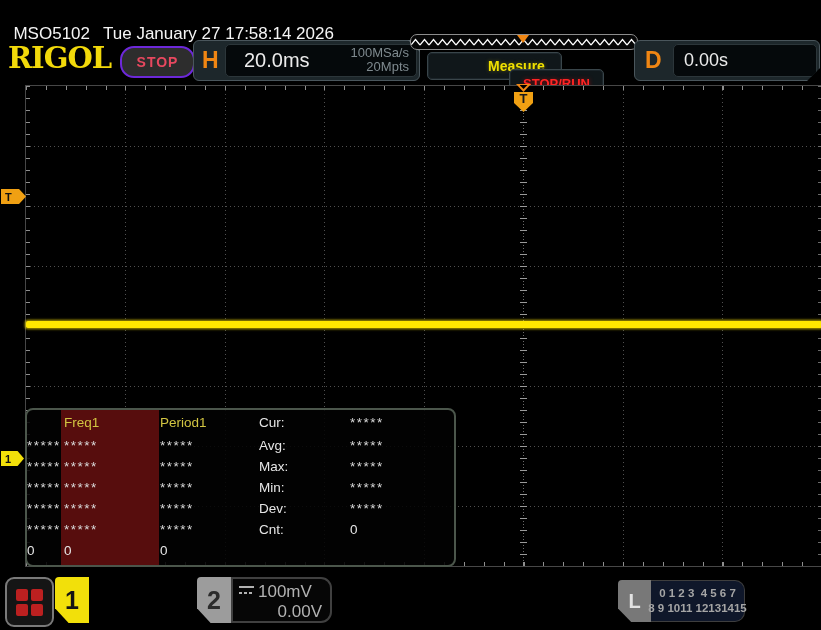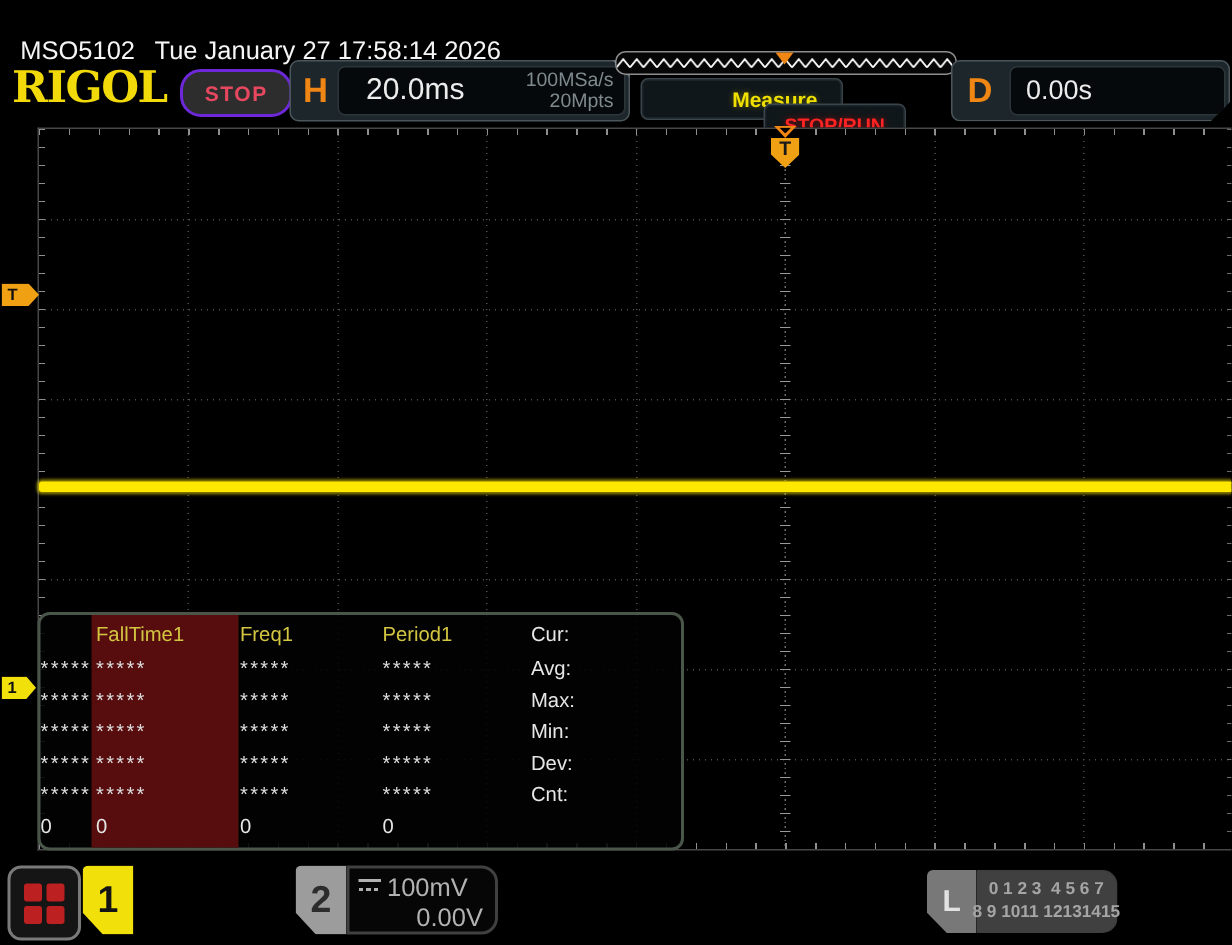--- a/index.html
+++ b/index.html
@@ -120,21 +120,21 @@
         border-top:2px solid currentColor;
         background-image:repeating-linear-gradient(to right,currentColor 0 3px,transparent 3px 5px);
         background-size:100% 2px;background-position:0 4px;background-repeat:no-repeat;
         vertical-align:1px;}
   .logic{left:618px;top:580px;width:127px;height:42px;}
   .la-tab{position:absolute;left:0;top:0;width:33px;height:42px;background:#787878;
         display:flex;align-items:center;justify-content:center;color:#e2e2e2;
         font-size:20px;font-weight:bold;border-radius:4px 0 0 0;
         clip-path:polygon(0 0,100% 0,100% 100%,40% 100%,0 68%);}
   .la-val{position:absolute;left:33px;top:0;width:94px;height:42px;box-sizing:border-box;
-        background:#404040;border:1px solid #3e3e3e;border-left:none;
+        background:#0f172a;border:1px solid #3e3e3e;border-left:none;
         border-radius:0 10px 10px 0;color:#a5a5a5;font-size:11.5px;font-weight:bold;
         display:flex;flex-direction:column;justify-content:center;align-items:center;
         line-height:15px;white-space:pre;}
 </style>
 </head>
 <body>
 
 <div class="abs titlebar">
   <span>MSO5102</span><span class="dt">Tue January 27 17:58:14 2026</span>
 </div>
@@ -205,21 +205,20 @@
   </div>
 </div>
 
 <div class="abs side-marker trig-level">T</div>
 <div class="abs side-marker ch1-marker">1</div>
 
 <div class="abs mtable">
   <div class="redcol"></div>
   <div class="mgrid">
     <div class="mcell"></div>
-    <div class="mcell mhead">FallTime1</div>
     <div class="mcell mhead">Freq1</div>
     <div class="mcell mhead">Period1</div>
 
     <div class="mcell mlabel">Cur:</div>
     <div class="mcell mstars">*****</div>
     <div class="mcell mstars">*****</div>
     <div class="mcell mstars">*****</div>
     <div class="mcell mstars">*****</div>
 
     <div class="mcell mlabel">Avg:</div>

